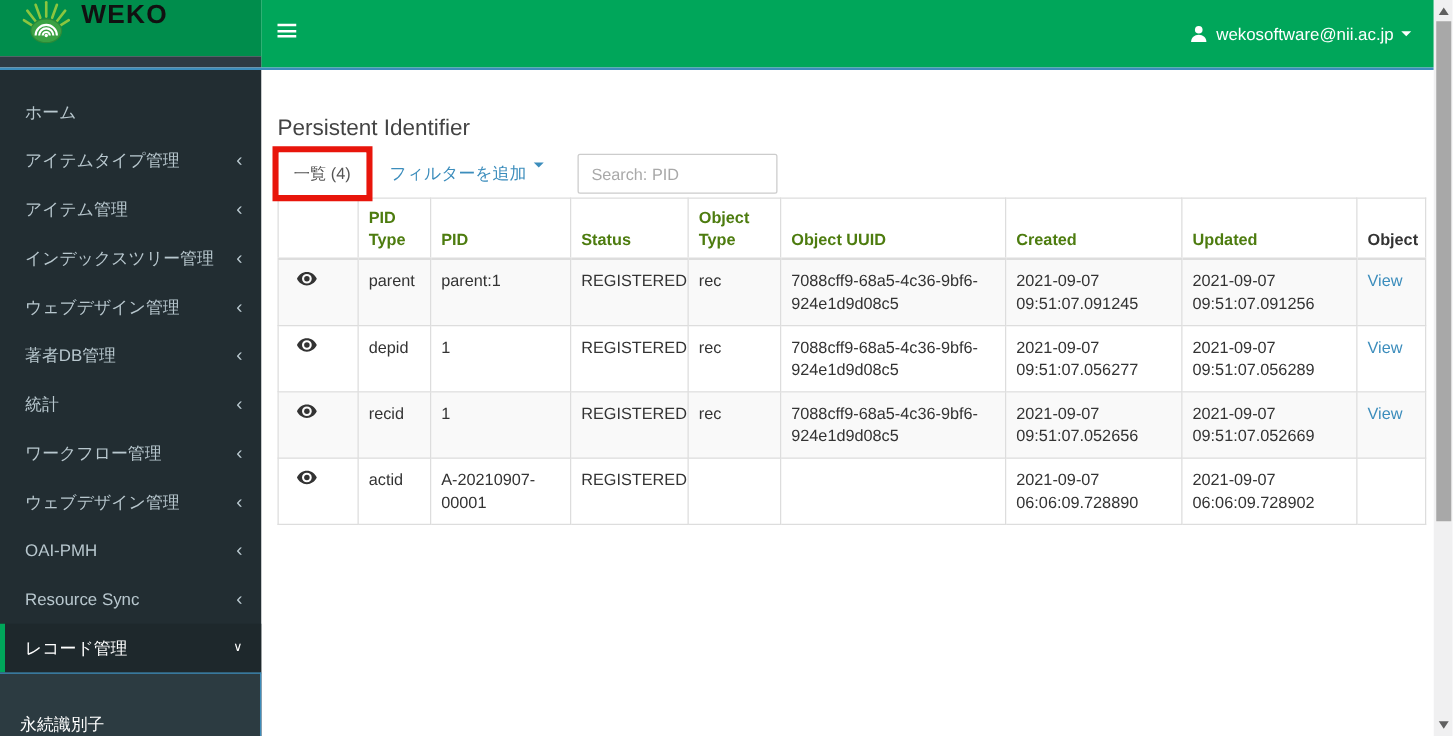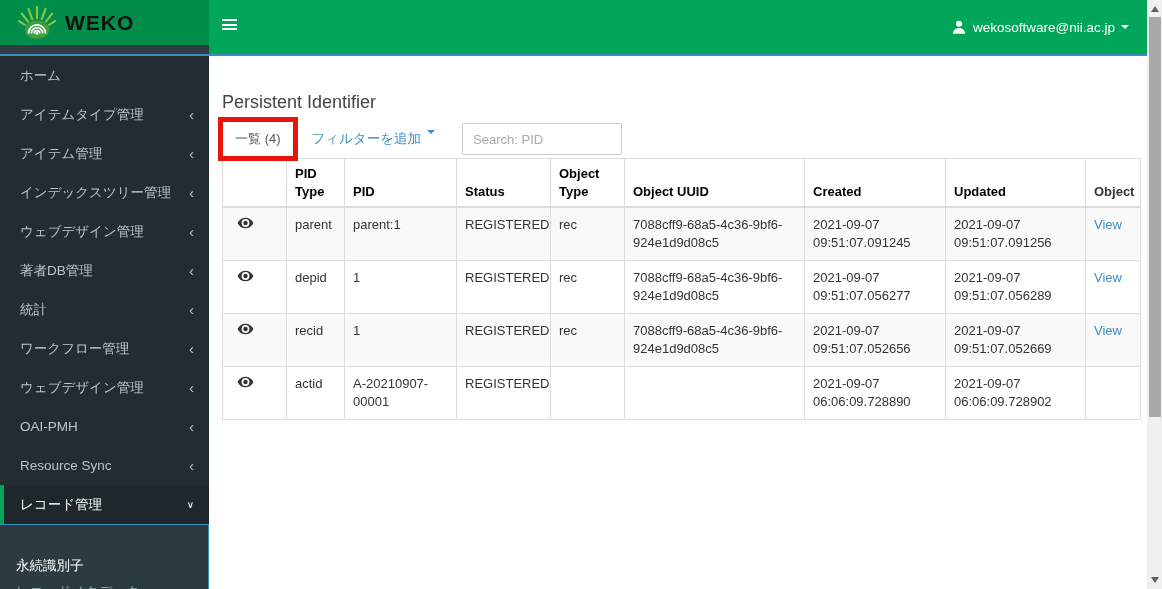--- a/index.html
+++ b/index.html
@@ -3,37 +3,37 @@
 <meta charset="utf-8">
 <style>
   * { margin:0; padding:0; box-sizing:border-box; }
   html,body { width:1162px; height:589px; overflow:hidden;
     font-family:"Liberation Sans","DejaVu Sans",sans-serif; background:#fff; }
 
   
   .header { position:absolute; top:0; left:0; width:1147px; height:56px; z-index:5; }
   .navbar { position:absolute; left:209px; top:0; right:0; height:54px; background:#00a65a; }
   .logo { position:absolute; left:0; top:0; width:209px; height:45px; background:#008d4c;
-    display:flex; align-items:center; padding-left:18px; cursor:pointer; }
+    display:flex; padding-left:18px; cursor:pointer; }
   .logo-strip { position:absolute; left:0; top:45px; width:209px; height:9px; background:#2e3b44; }
   .blue-line { position:absolute; left:0; top:54px; width:100%; height:2px; background:#3c8dbc; }
   .brand { font-size:21px; font-weight:700; color:#111; letter-spacing:1px; margin-left:9px; }
 
   .hamburger { position:absolute; left:13px; top:19px; width:15px; height:13px; cursor:pointer; }
   .hamburger span { display:block; width:15px; height:2px; background:#fff; margin-bottom:2.5px; }
 
   .user-menu { position:absolute; right:18px; top:0; height:54px; display:flex; align-items:center;
     color:#fff; font-size:13.5px; cursor:pointer; }
   .user-menu .uicon { margin-right:7px; display:flex; }
   .caret { display:inline-block; width:0; height:0; border-left:4px solid transparent;
     border-right:4px solid transparent; border-top:4px solid currentColor; margin-left:6px; }
 
   
   .sidebar { position:absolute; left:0; top:56px; width:209px; height:533px; background:#222d32; z-index:4; }
-  .side-menu { list-style:none; }
+  .side-menu { list-style:none; padding-top:14px; }
   .side-menu li a { display:flex; align-items:center; justify-content:space-between;
     padding:10px 15px 10px 16px; color:#b8c7ce; font-size:13.5px; line-height:19px;
     text-decoration:none; cursor:pointer; border-left:4px solid transparent; }
   .side-menu li.active a { background:#1e282c; border-left:4px solid #00a65a; color:#fff; }
   .chev { font-size:15px; color:inherit; line-height:10px; }
   .chev.down { font-size:10px; }
   .submenu { list-style:none; background:#2c3b41; border:1px solid #3c8dbc; border-left:none; }
   .submenu li a { display:block; padding:5px 15px 5px 16px; font-size:13.5px; line-height:16px;
     color:#8aa4af; text-decoration:none; cursor:pointer; }
   .submenu li.active a { color:#fff; font-weight:400;margin-top:28px; }
@@ -47,21 +47,21 @@
   .red-box { border:5px solid #e8150b; display:inline-block; background:#fff; margin-left:-4px; }
   .tab { background:#fff; padding:8px 12px; font-size:13px; color:#555; cursor:pointer; white-space:nowrap; }
   .filter-link { margin-left:14px; color:#3c8dbc; font-size:13.5px; cursor:pointer; display:flex;
     align-items:flex-start; text-decoration:none; }
   .search-input { margin-left:27px; width:160px; height:32px; border:1px solid #ccc; border-radius:2px;
     padding:6px 10px; font-size:13px; color:#14532d; font-family:inherit; outline:none; }
   .search-input::placeholder { color:#a9a9a9; }
 
   table.pid-table { border-collapse:collapse; width:918px; margin-top:-3px; table-layout:fixed; position:relative; z-index:1; }
   .pid-table th, .pid-table td { border:1px solid #ddd; font-size:13px; }
-  .pid-table th { color:#000000; font-weight:700; padding:6px 8px; text-align:left; vertical-align:bottom;
+  .pid-table th { color:#4d7c0f; font-weight:700; padding:6px 8px; text-align:left; vertical-align:bottom;
     line-height:17.5px; border-bottom-width:2px; background:#fff; }
   .pid-table th.plain { color:#333; }
   .pid-table th a { color:inherit; text-decoration:none; cursor:pointer; }
   .pid-table td { color:#333; padding:8px; vertical-align:top; line-height:18px; word-wrap:break-word; }
   .pid-table tbody tr:nth-child(odd) { background:#f9f9f9; }
   .pid-table td.nw { white-space:nowrap; }
   .eye { cursor:pointer; display:inline-block; padding-left:6px; }
   .view-link { color:#3c8dbc; text-decoration:none; cursor:pointer; }
 
   

